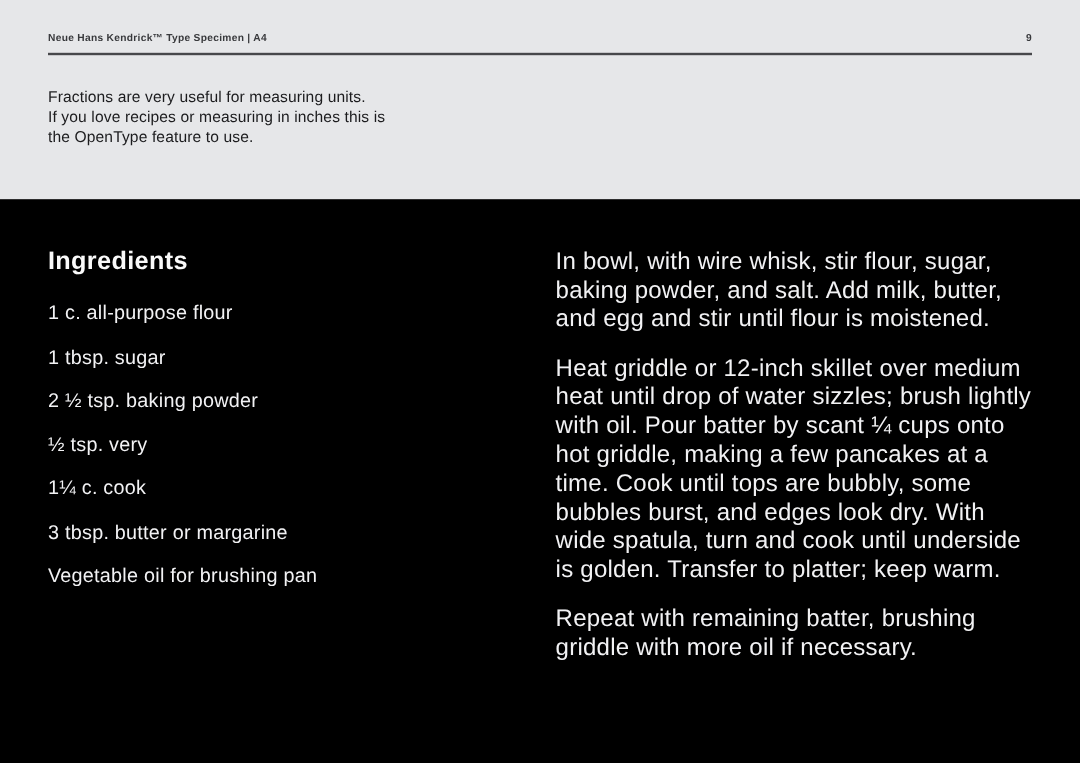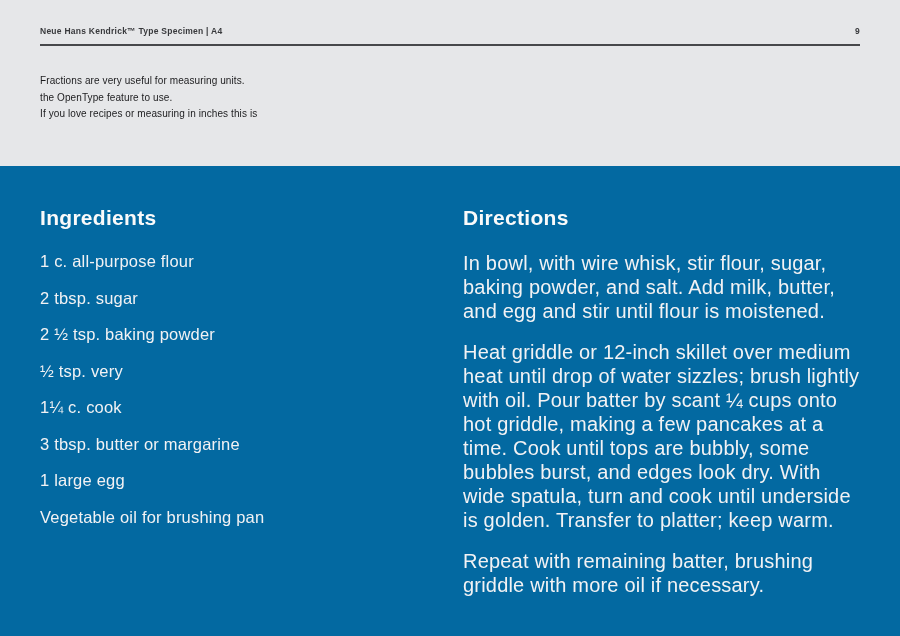--- a/index.html
+++ b/index.html
@@ -5,21 +5,21 @@
   * { margin: 0; padding: 0; box-sizing: border-box; }
   html, body { width: 900px; height: 636px; }
   body {
     font-family: "Liberation Sans", sans-serif;
     width: 900px; height: 636px;
     overflow: hidden;
   }
   .page {
     width: 900px; height: 636px;
     display: flex; flex-direction: column;
-    background: #0369a1;
+    background: #000000;
   }
 
   
   .top-band {
     background: #e6e7e9;
     height: 166px;
     position: relative;
     flex: 0 0 auto;
   }
   .masthead {
@@ -35,21 +35,21 @@
   }
   .rule {
     position: absolute;
     top: 44px; left: 40px; right: 40px;
     height: 2px;
     background: #47484b;
   }
   .intro {
     position: absolute;
     top: 73px; left: 40px;
-    font-size: 10px;
+    font-size: 13px;
     line-height: 16.5px;
     letter-spacing: 0.1px;
     color: #1c1c1e;
   }
 
   
   .recipe {
     flex: 1 1 auto;
     position: relative;
     color: #f5f5f6;
@@ -93,41 +93,39 @@
 <div class="page">
 
   <div class="top-band">
     <div class="masthead">
       <span>Neue Hans Kendrick™ Type Specimen | A4</span>
       <span>9</span>
     </div>
     <div class="rule"></div>
     <div class="intro">
       <div>Fractions are very useful for measuring units.</div>
+      <div>If you love recipes or measuring in inches this is</div>
       <div>the OpenType feature to use.</div>
-      <div>If you love recipes or measuring in inches this is</div>
     </div>
   </div>
 
   <div class="recipe">
 
     <div class="col-ingredients">
       <div class="col-heading">Ingredients</div>
       <div class="ingredient">1 c. all-purpose flour</div>
-      <div class="ingredient">2 tbsp. sugar</div>
+      <div class="ingredient">1 tbsp. sugar</div>
       <div class="ingredient">2 ½ tsp. baking powder</div>
       <div class="ingredient">½ tsp. very</div>
       <div class="ingredient">1¼ c. cook</div>
       <div class="ingredient">3 tbsp. butter or margarine</div>
-      <div class="ingredient">1 large egg</div>
       <div class="ingredient">Vegetable oil for brushing pan</div>
     </div>
 
     <div class="col-directions">
-      <div class="col-heading">Directions</div>
       <div class="direction-para">In bowl, with wire whisk, stir flour, sugar, baking powder, and salt. Add milk, butter, and egg and stir until flour is moistened.</div>
       <div class="direction-para">Heat griddle or 12-inch skillet over medium heat until drop of water sizzles; brush lightly with oil. Pour batter by scant ¼ cups onto hot griddle, making a few pancakes at a time. Cook until tops are bubbly, some bubbles burst, and edges look dry. With wide spatula, turn and cook until underside is golden. Transfer to platter; keep warm.</div>
       <div class="direction-para">Repeat with remaining batter, brushing griddle with more oil if necessary.</div>
     </div>
 
   </div>
 
 </div>
 
 </body></html>

